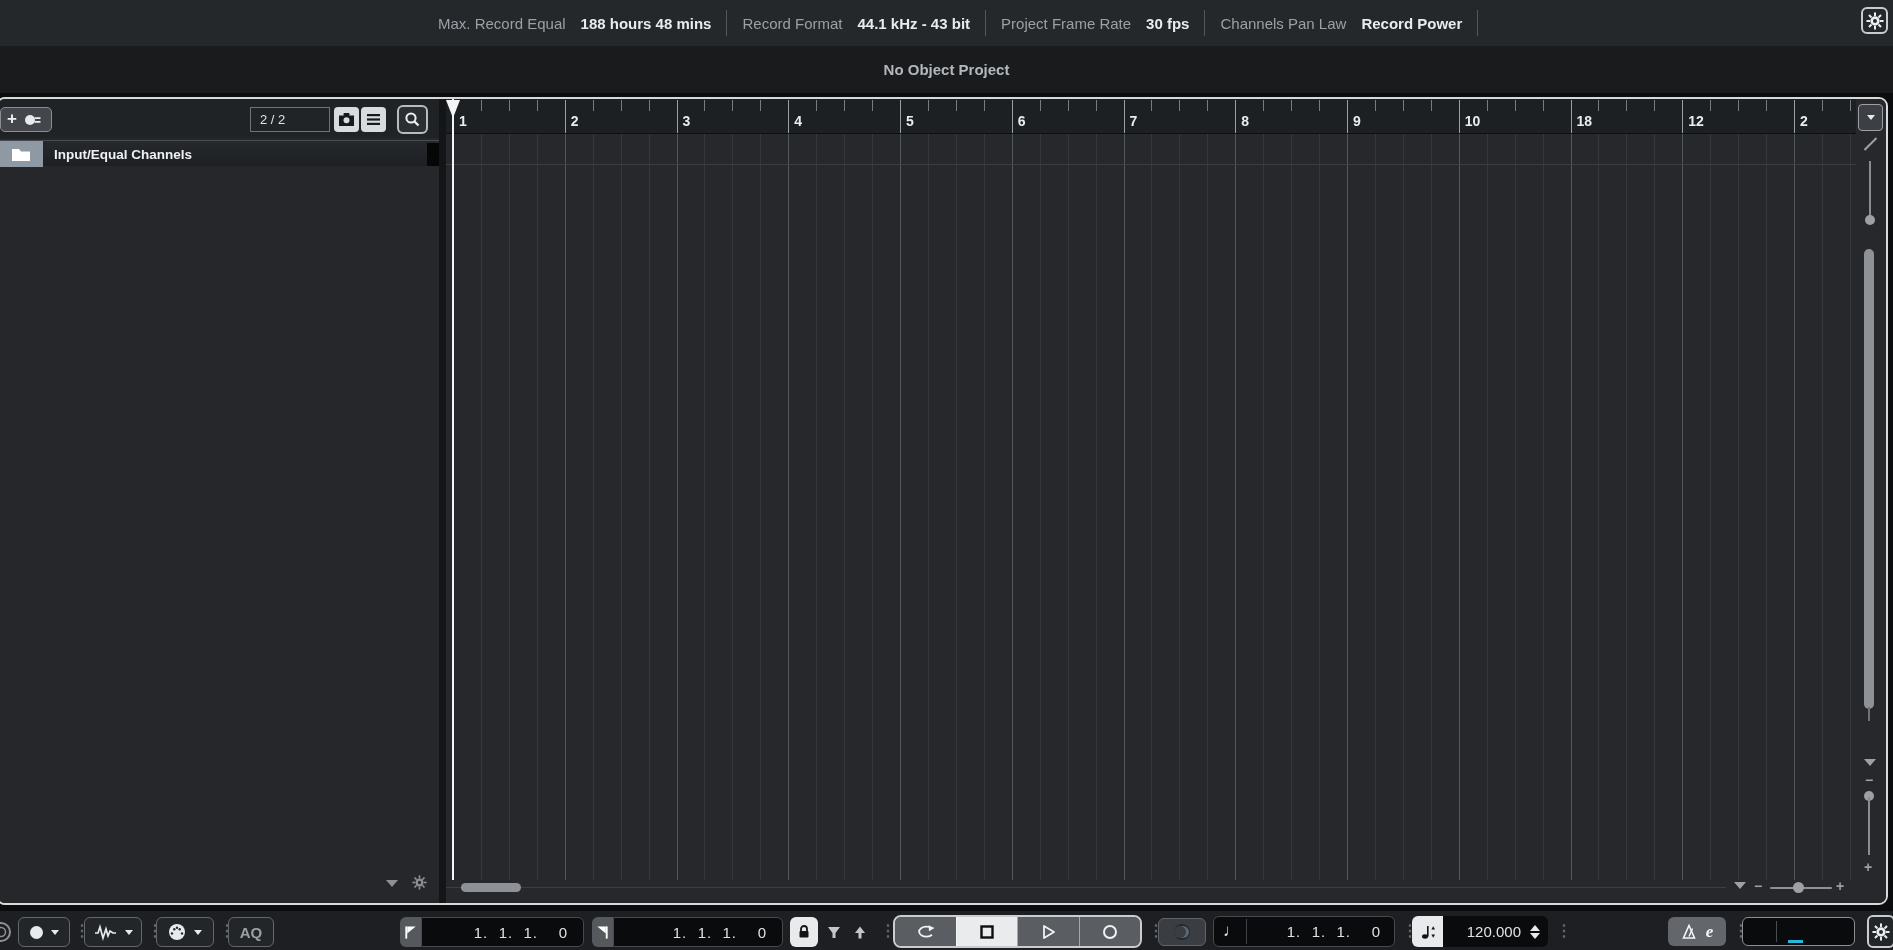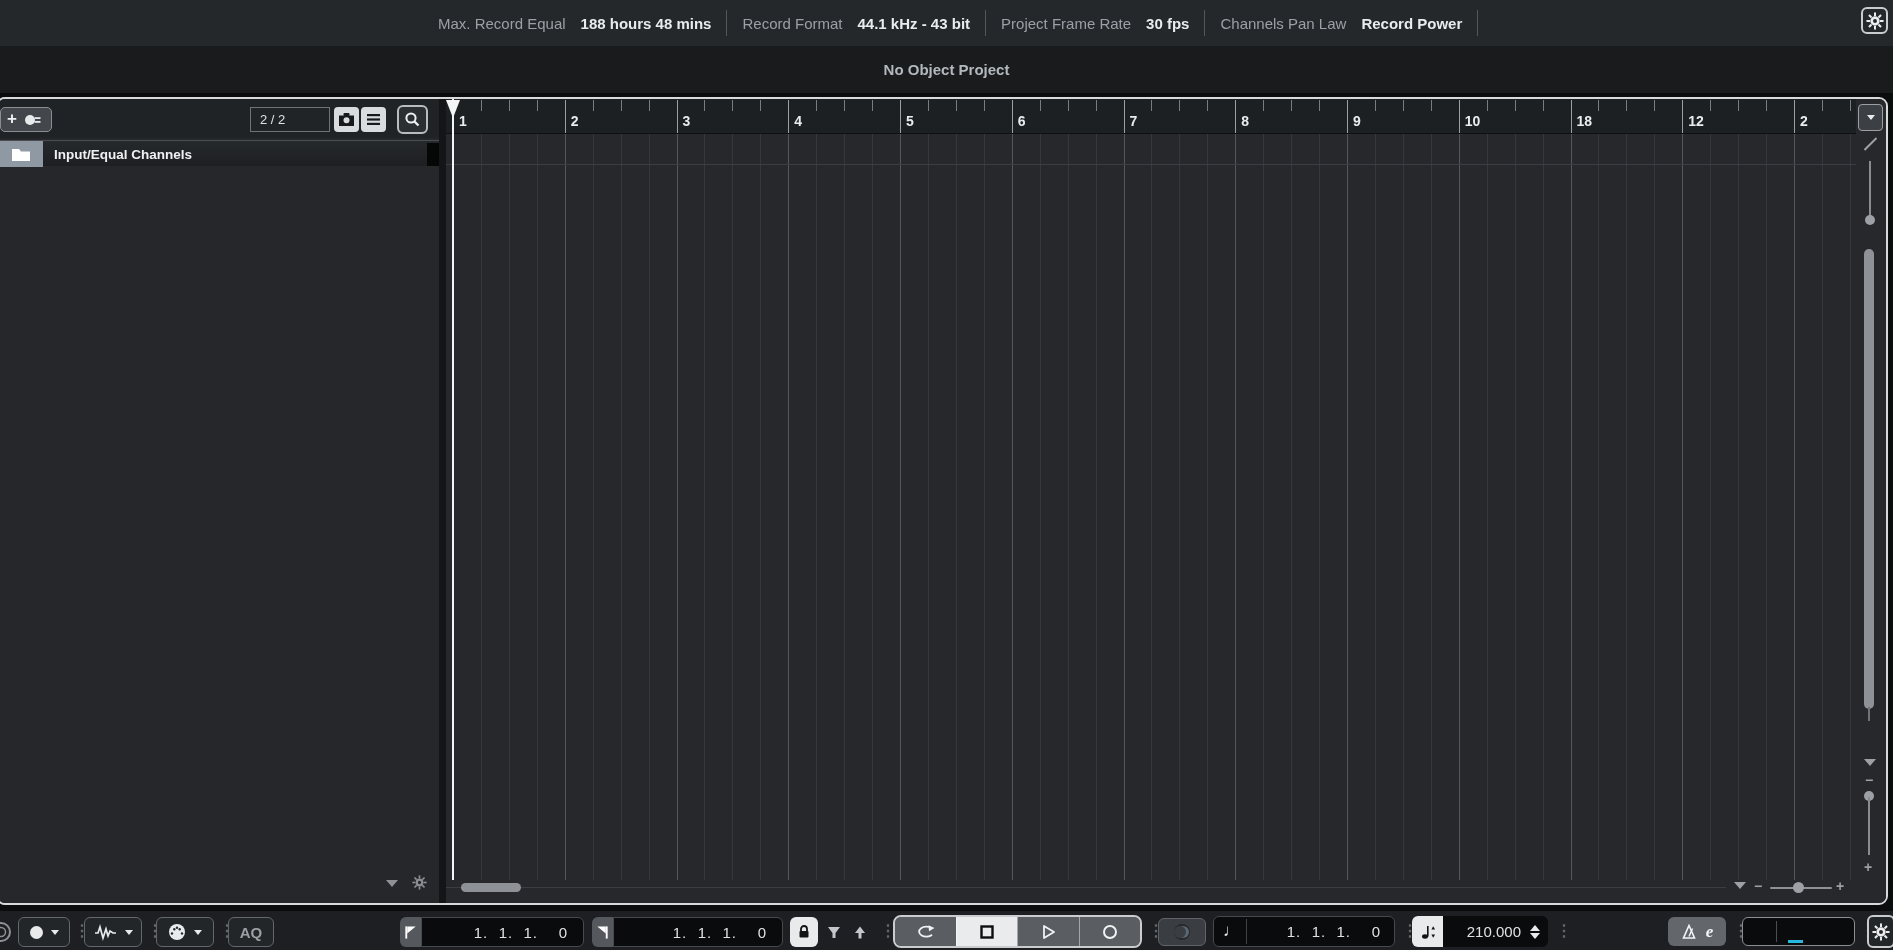--- a/index.html
+++ b/index.html
@@ -441,21 +441,21 @@
   <div class="abs" style="left:1412px;top:5px;width:136px;height:31px;border-radius:6px;overflow:hidden;display:flex;">
     <div style="width:31px;background:#e8eaec;display:flex;align-items:center;justify-content:center;">
       <svg width="16" height="18" viewBox="0 0 16 18">
         <ellipse cx="5" cy="13.5" rx="3" ry="2.2" fill="#111316"></ellipse>
           <rect x="7" y="3" width="1.6" height="10.5" fill="#111316"></rect>
         <polygon points="11.4,6.5 15,6.5 13.2,3.2" fill="#111316"></polygon>
           <polygon points="11.4,11.5 15,11.5 13.2,14.8" fill="#111316"></polygon>
       </svg>
     </div>
     <div style="flex:1;background:#0a0b0c;display:flex;align-items:center;justify-content:flex-end;padding-right:8px;gap:9px;">
-      <span style="color:#dfe2e5;font-size:15px;">210.000</span>
+      <span style="color:#dfe2e5;font-size:15px;">120.000</span>
       <span style="display:flex;flex-direction:column;gap:2px;">
         <span class="tri-up-w"></span>
         <span class="tri-dn-w"></span>
       </span>
     </div>
   </div>
   <span class="abs vdots" style="left:1556px;top:12px;">⋮</span>
 
   <div class="abs" style="left:1668px;top:6px;width:58px;height:29px;background:#63676c;border-radius:6px;display:flex;align-items:center;justify-content:center;gap:9px;">
     <svg width="16" height="16" viewBox="0 0 16 16">

